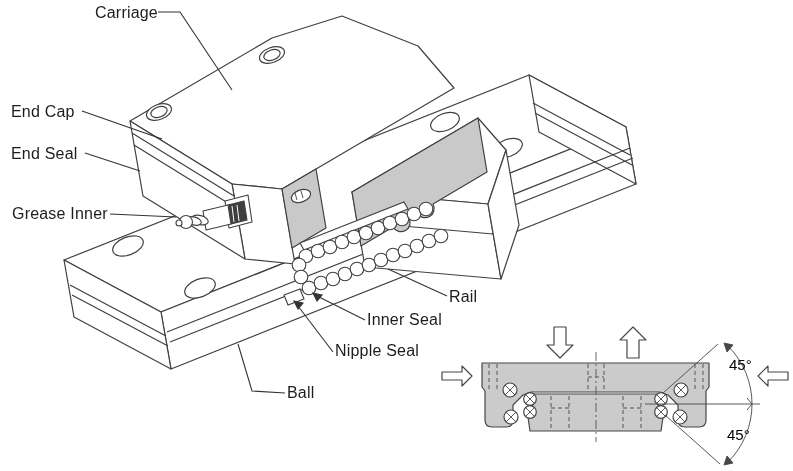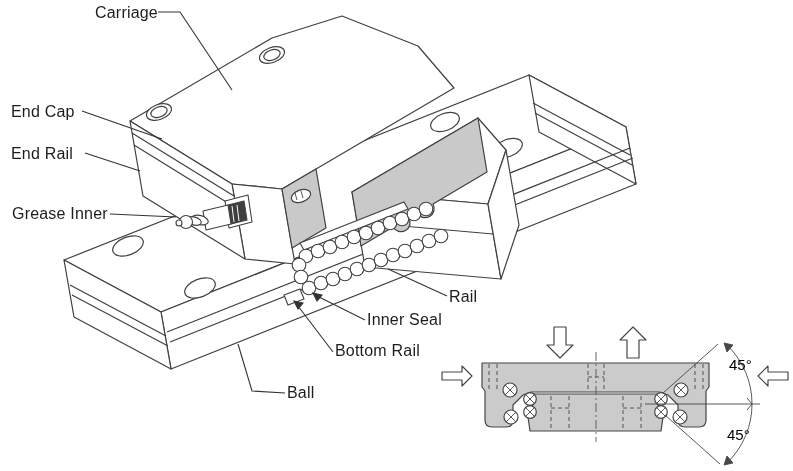--- a/index.html
+++ b/index.html
@@ -184,22 +184,22 @@
       <path d="M752,404 A82,82 0 0 1 728,462"></path>
       <path d="M747,398 L752,404 M747,410 L752,404"></path>
       <path d="M724,343 L733,345 L727,352 Z" fill="#474747"></path>
       <path d="M724,465 L733,463 L727,456 Z" fill="#474747"></path>
     </g>
   </g>
 </svg>
 
 <div class="lbl" style="left:95px;top:4px;">Carriage</div>
 <div class="lbl" style="left:11px;top:103px;">End Cap</div>
-<div class="lbl" style="left:11px;top:145px;">End Rail</div>
+<div class="lbl" style="left:11px;top:145px;">End Seal</div>
 <div class="lbl" style="left:12px;top:205px;">Grease Inner</div>
 <div class="lbl" style="left:449px;top:288px;">Rail</div>
 <div class="lbl" style="left:367px;top:311px;text-align:right;">Inner Seal</div>
-<div class="lbl" style="left:335px;top:342px;">Bottom Rail</div>
+<div class="lbl" style="left:335px;top:342px;">Nipple Seal</div>
 <div class="lbl" style="left:287px;top:384px;">Ball</div>
 <div class="ang" style="left:729px;top:356px;">45°</div>
 <div class="ang" style="left:727px;top:426px;">45°</div>
 
 </div>
 
 </body></html>

